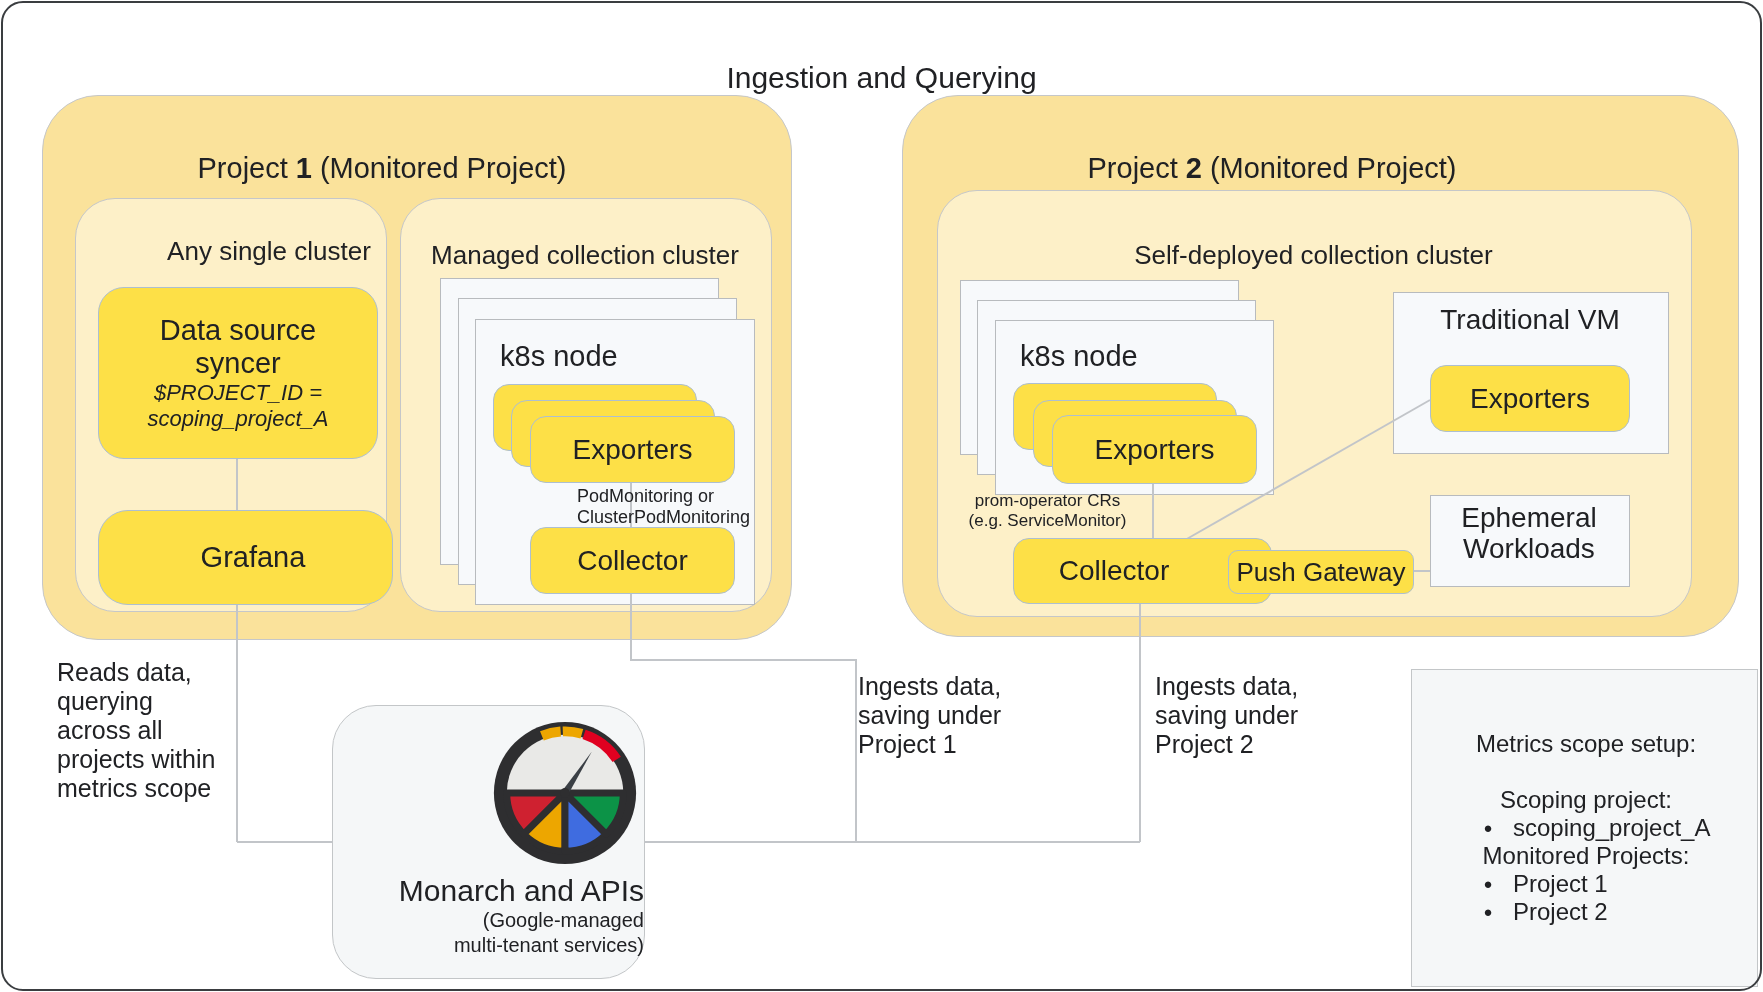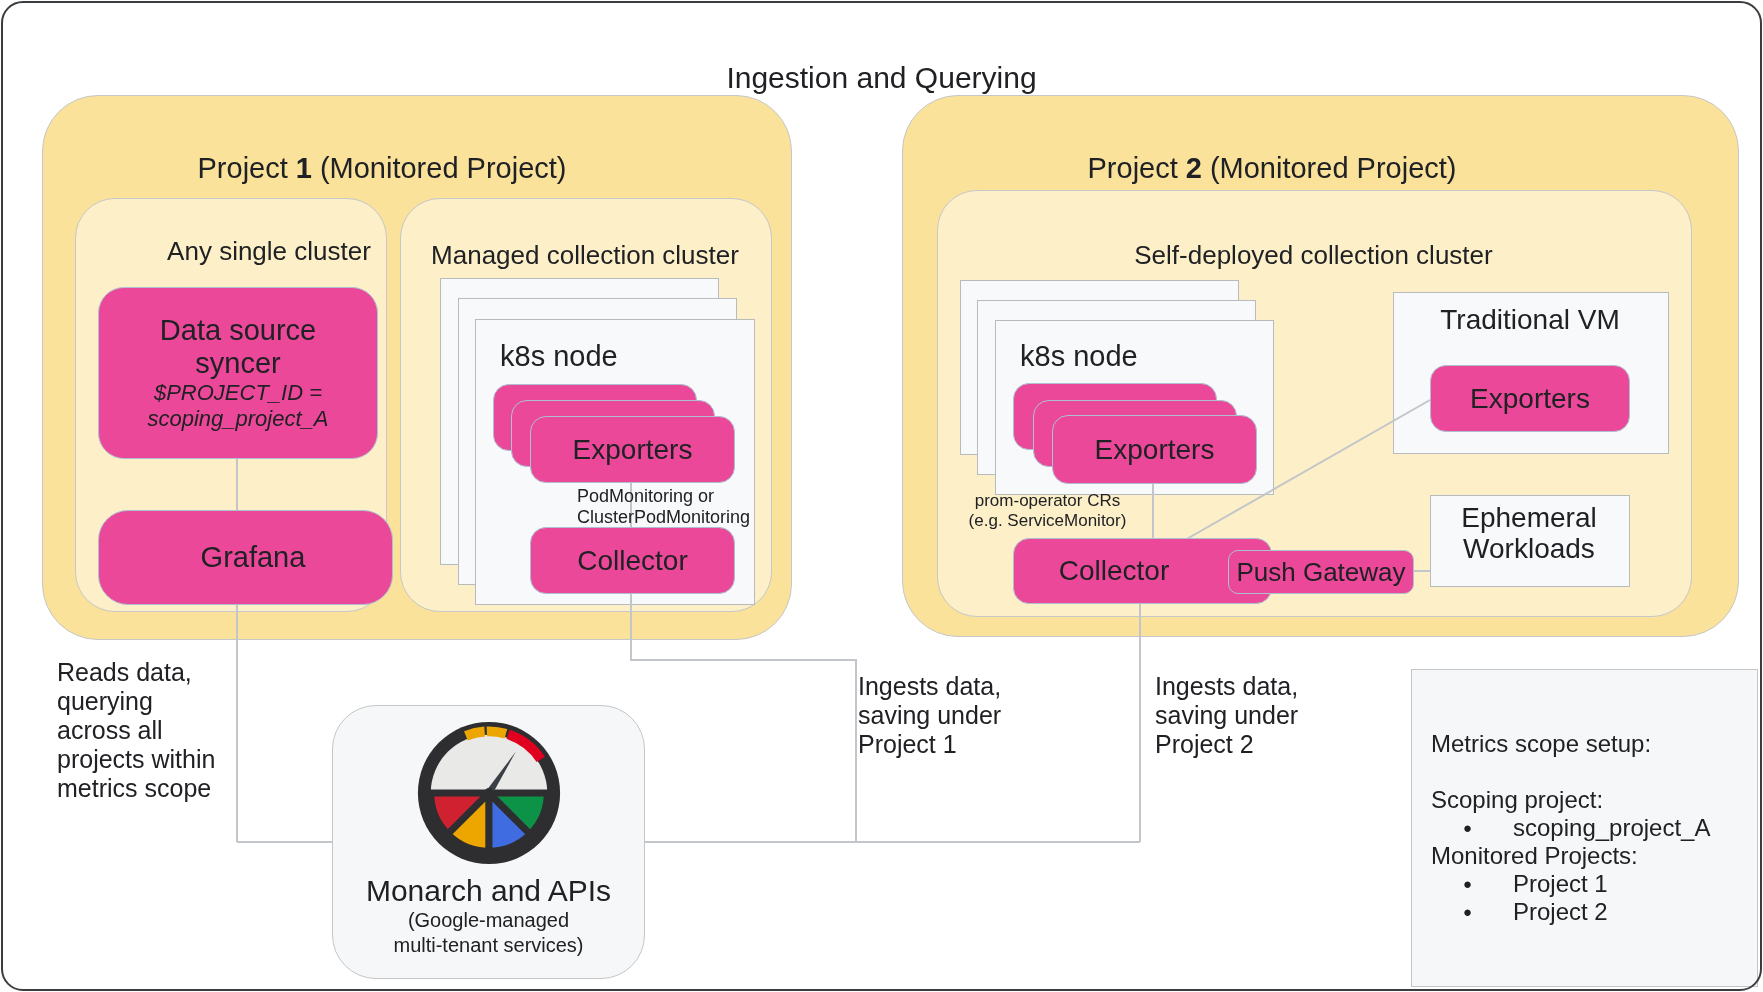--- a/index.html
+++ b/index.html
@@ -6,36 +6,36 @@
   #stage{position:relative;width:1763px;height:992px;background:#ffffff;overflow:hidden;
          font-family:"Liberation Sans", sans-serif;color:#202124;}
   .abs{position:absolute;}
   .frame{position:absolute;inset:1px;border:2px solid #3a3d40;border-radius:22px;pointer-events:none;z-index:30;}
   
   .yellow-outer{background:#fae29b;border:1.5px solid #c5c7c9;border-radius:56px;z-index:1;}
   .yellow-inner{background:#fdf0c8;border:1.5px solid #c5c7c9;border-radius:40px;z-index:1;}
   .white-box{background:#f7f9fb;border:1.5px solid #b8bbbe;z-index:1;}
   .gray-box{background:#f5f7f8;border:1.5px solid #c3c6c8;z-index:1;}
   
-  .blue-box{background:#ec4899;border:1.5px solid #adbfd0;border-radius:16px;z-index:10;
+  .blue-box{background:#fde047;border:1.5px solid #adbfd0;border-radius:16px;z-index:10;
             display:flex;align-items:center;justify-content:center;font-size:28px;}
   svg.lines{position:absolute;left:0;top:0;z-index:5;}
   .txt{position:absolute;z-index:10;line-height:1.16;}
   .center{text-align:center;}
   .h-proj{font-size:29px;display:flex;justify-content:center;gap:8px;}
   .h-proj .num{font-weight:bold;}
   .h-cluster{font-size:26px;}
   .lbl-big{font-size:29px;}
   .monarch{background:#f5f7f8;border:1.5px solid #c3c6c8;border-radius:44px;z-index:10;
-           display:flex;flex-direction:column;align-items:center;}
+           display:flex;flex-direction:column;align-items:flex-end;}
   .monarch .m-label{font-size:30px;margin-top:2px;}
   .monarch .m-sub{font-size:20px;line-height:1.25;text-align:center;color:#202124;}
   .note-italic{font-style:italic;font-size:22px;line-height:1.18;}
   .ann{font-size:25px;line-height:29px;z-index:10;}
-  .metrics-text{position:absolute;z-index:10;font-size:24px;line-height:28px;}
+  .metrics-text{position:absolute;z-index:10;font-size:24px;line-height:28px;text-align:center;}
   .metrics-text .row{height:28px;}
   .bullet-row{display:flex;height:28px;}
   .bullet-row .dot{width:50px;padding-left:32px;font-size:15px;line-height:28px;}
   .small-note{font-size:18px;line-height:21px;z-index:10;}
   .tiny-note{font-size:17px;line-height:20px;z-index:10;text-align:center;}
 </style>
 </head>
 <body>
 
 <div id="stage">

